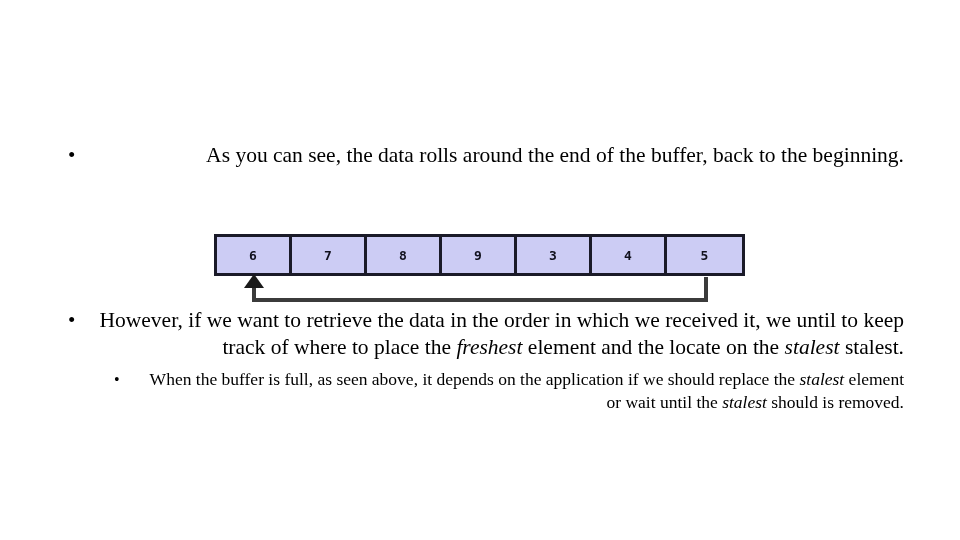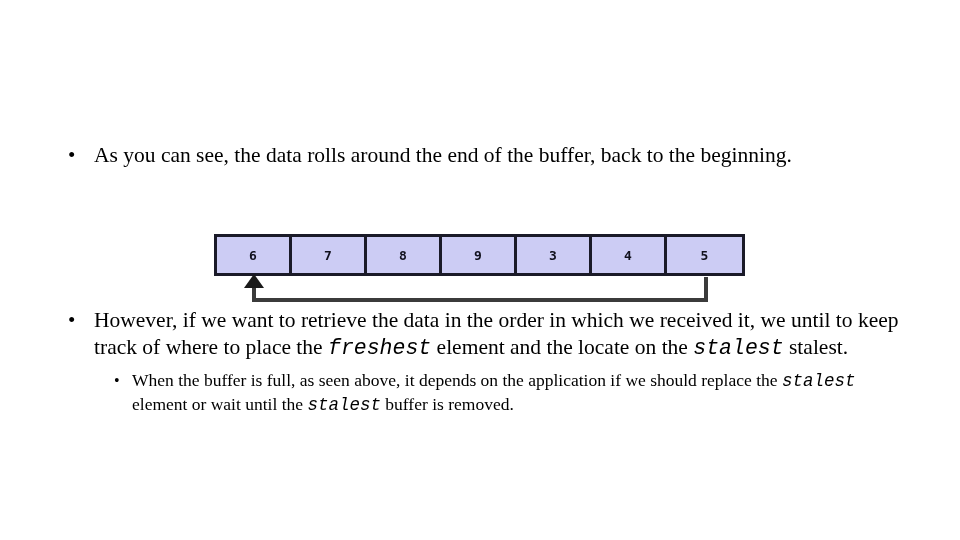--- a/index.html
+++ b/index.html
@@ -77,25 +77,25 @@
   .bullet.level3 > .marker {
     position: absolute;
     left: 50px;
     top: 0;
     font-size: 16px;
     line-height: 23px;
   }
 
   .bullet .text {
     display: block;
+    text-align: right;
   }
 
   em.term {
     font-style: italic;
-    font-family: Liberation Mono, monospace;
   }
 
   
   .figure-gap {
     height: 134px;
   }
 
   
   .buffer-figure {
     position: absolute;
@@ -198,21 +198,21 @@
 
     <div class="figure-gap"></div>
 
     <div class="bullet level1">
       <span class="marker">•</span>
       <span class="text"><span>However, if we want to retrieve the data in the order in which we received it, we until to keep track of where to place the </span><em class="term">freshest</em><span> element and the locate on the </span><em class="term">stalest</em><span> stalest.</span></span>
     </div>
 
     <div class="bullet level3">
       <span class="marker">•</span>
-      <span class="text"><span>When the buffer is full, as seen above, it depends on the application if we should replace the </span><em class="term">stalest</em><span> element or wait until the </span><em class="term">stalest</em><span> buffer is removed.</span></span>
+      <span class="text"><span>When the buffer is full, as seen above, it depends on the application if we should replace the </span><em class="term">stalest</em><span> element or wait until the </span><em class="term">stalest</em><span> should is removed.</span></span>
     </div>
 
   </div>
 
   <div class="buffer-figure">
     <div class="buffer-table" id="buffer-table">
         <div class="buffer-cell">6</div>
         <div class="buffer-cell">7</div>
         <div class="buffer-cell">8</div>
         <div class="buffer-cell">9</div>

